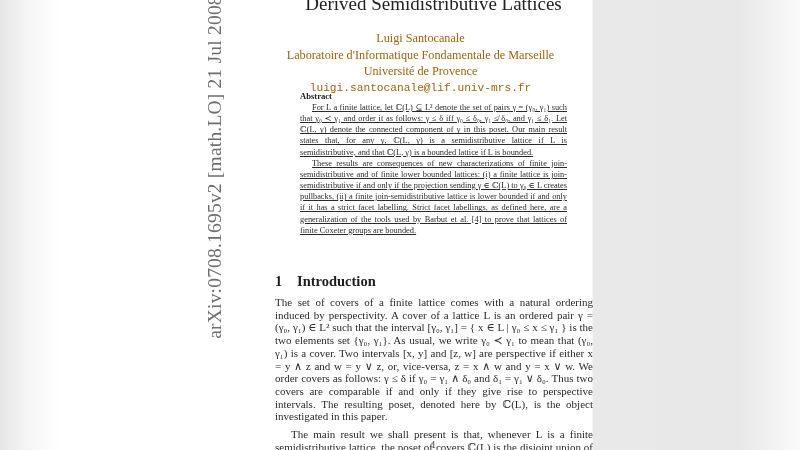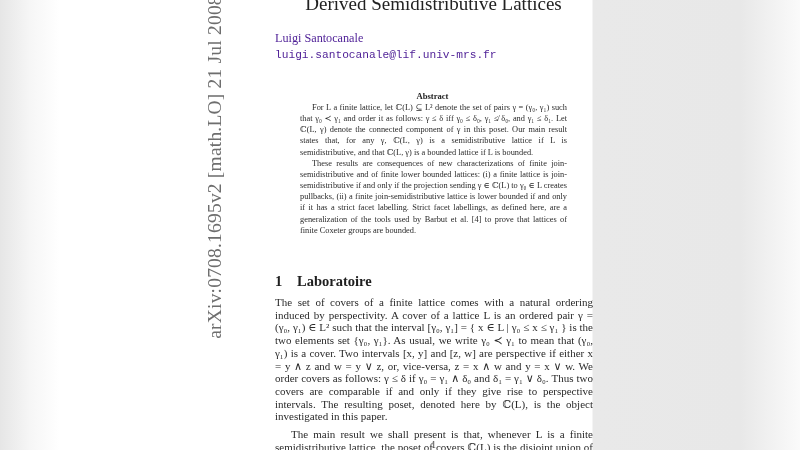--- a/index.html
+++ b/index.html
@@ -16,33 +16,33 @@
   .stamp span {
     position: absolute; left: 50%; top: 50%;
     transform: translate(-50%, -50%) rotate(-90deg);
     white-space: nowrap; font-size: 19.5px; color: #6e6e6e; letter-spacing: 0.2px;
   }
   .title {
     position: absolute; left: 275px; width: 317px; top: -7px; text-align: center;
     font-size: 19px; color: #222;
   }
   .authors {
-    position: absolute; left: 275px; width: 317px; top: 30px; text-align: left;
-    font-size: 12.2px; line-height: 16.6px; color: #4c1d95;
+    position: absolute; left: 262px; width: 317px; top: 30px; text-align: center;
+    font-size: 12.2px; line-height: 16.6px; color: #a16207;
   }
   .authors .email { font-family: "Liberation Mono", "DejaVu Sans Mono", monospace; font-size: 11.2px; }
   .abstract-head {
-    position: absolute; left: 300px; width: 265px; top: 91px; text-align: center;
+    position: absolute; left: 300px; width: 265px; top: 91px; text-align: left;
     font-weight: bold; font-size: 8.6px; color: #222;
   }
   .abstract {
     position: absolute; left: 300px; width: 267px; top: 102px;
     font-size: 8.35px; line-height: 11.15px; text-align: justify; color: #2a2a2a;
   }
-  .abstract p { margin: 0; text-indent: 12px; }
+  .abstract p { margin: 0; text-indent: 12px; text-decoration: underline; }
   .section {
     position: absolute; left: 275px; top: 273px; font-weight: bold; font-size: 14.5px; color: #1e1e1e;
   }
   .section .num { display: inline-block; width: 22px; }
   .body {
     position: absolute; left: 275px; width: 318px; top: 296px;
     font-size: 11px; line-height: 12.7px; text-align: justify; color: #2a2a2a;
   }
   .body p { margin: 0 0 5px 0; }
   .body p.indent { text-indent: 16px; }
@@ -55,31 +55,33 @@
 
 <div class="page">
   <div class="stamp">
     <span>arXiv:0708.1695v2  [math.LO]  21 Jul 2008</span>
   </div>
 
   <div class="title">Derived Semidistributive Lattices</div>
 
   <div class="authors">
     <div>Luigi Santocanale</div>
+    <div>Laboratoire d'Informatique Fondamentale de Marseille</div>
+    <div>Université de Provence</div>
     <div class="email">luigi.santocanale@lif.univ-mrs.fr</div>
   </div>
 
   <div class="abstract-head">Abstract</div>
   <div class="abstract">
     <p>For L a finite lattice, let ℂ(L) ⊆ L² denote the set of pairs γ = (γ₀, γ₁) such that γ₀ ≺ γ₁ and order it as follows: γ ≤ δ iff γ₀ ≤ δ₀, γ₁ ≰ δ₀, and γ₁ ≤ δ₁. Let ℂ(L, γ) denote the connected component of γ in this poset. Our main result states that, for any γ, ℂ(L, γ) is a semidistributive lattice if L is semidistributive, and that ℂ(L, γ) is a bounded lattice if L is bounded.</p>
     <p>These results are consequences of new characterizations of finite join-semidistributive and of finite lower bounded lattices: (i) a finite lattice is join-semidistributive if and only if the projection sending γ ∈ ℂ(L) to γ₀ ∈ L creates pullbacks, (ii) a finite join-semidistributive lattice is lower bounded if and only if it has a strict facet labelling. Strict facet labellings, as defined here, are a generalization of the tools used by Barbut et al. [4] to prove that lattices of finite Coxeter groups are bounded.</p>
   </div>
 
   <div class="section">
-    <span class="num">1</span><span>Laboratoire</span>
+    <span class="num">1</span><span>Introduction</span>
   </div>
 
   <div class="body">
     <p>The set of covers of a finite lattice comes with a natural ordering induced by perspectivity. A cover of a lattice L is an ordered pair γ = (γ₀, γ₁) ∈ L² such that the interval [γ₀, γ₁] = { x ∈ L | γ₀ ≤ x ≤ γ₁ } is the two elements set {γ₀, γ₁}. As usual, we write γ₀ ≺ γ₁ to mean that (γ₀, γ₁) is a cover. Two intervals [x, y] and [z, w] are perspective if either x = y ∧ z and w = y ∨ z, or, vice-versa, z = x ∧ w and y = x ∨ w. We order covers as follows: γ ≤ δ if γ₀ = γ₁ ∧ δ₀ and δ₁ = γ₁ ∨ δ₀. Thus two covers are comparable if and only if they give rise to perspective intervals. The resulting poset, denoted here by ℂ(L), is the object investigated in this paper.</p>
     <p class="indent">The main result we shall present is that, whenever L is a finite semidistributive lattice, the poset of covers ℂ(L) is the disjoint union of connected components each of which is again a semidistributive lattice; if moreover L is</p>
   </div>
 
   <div class="pagenum">1</div>
 </div>
 

